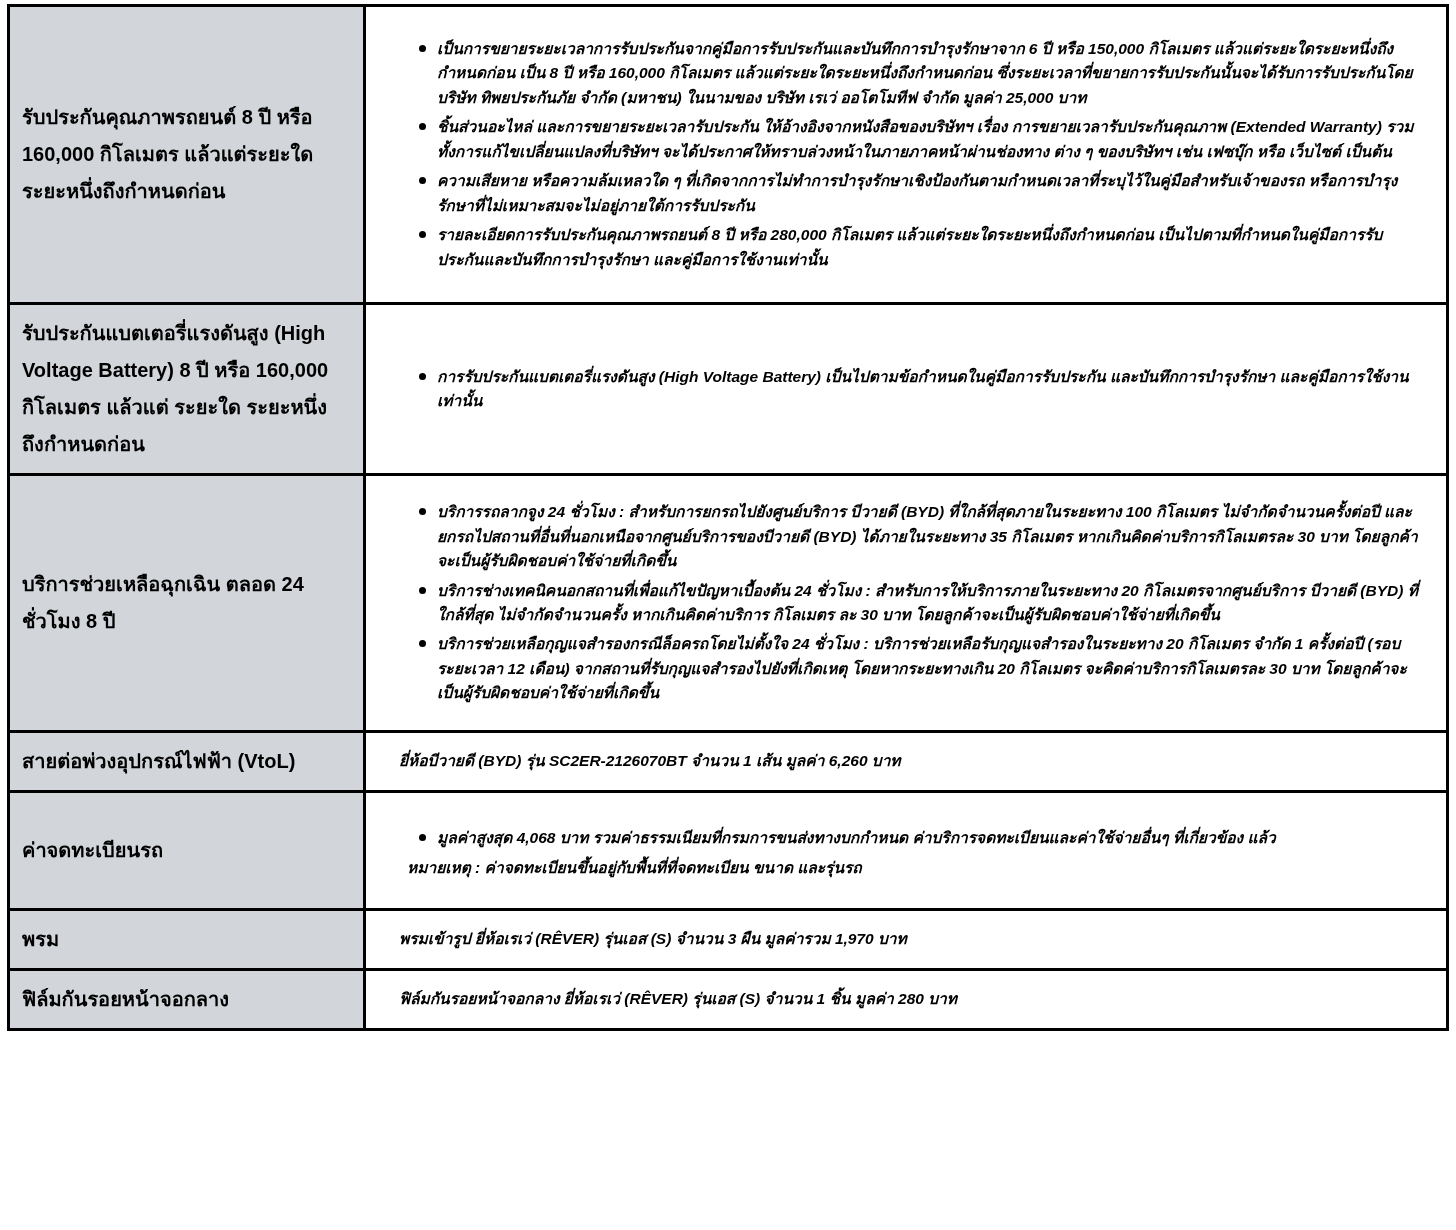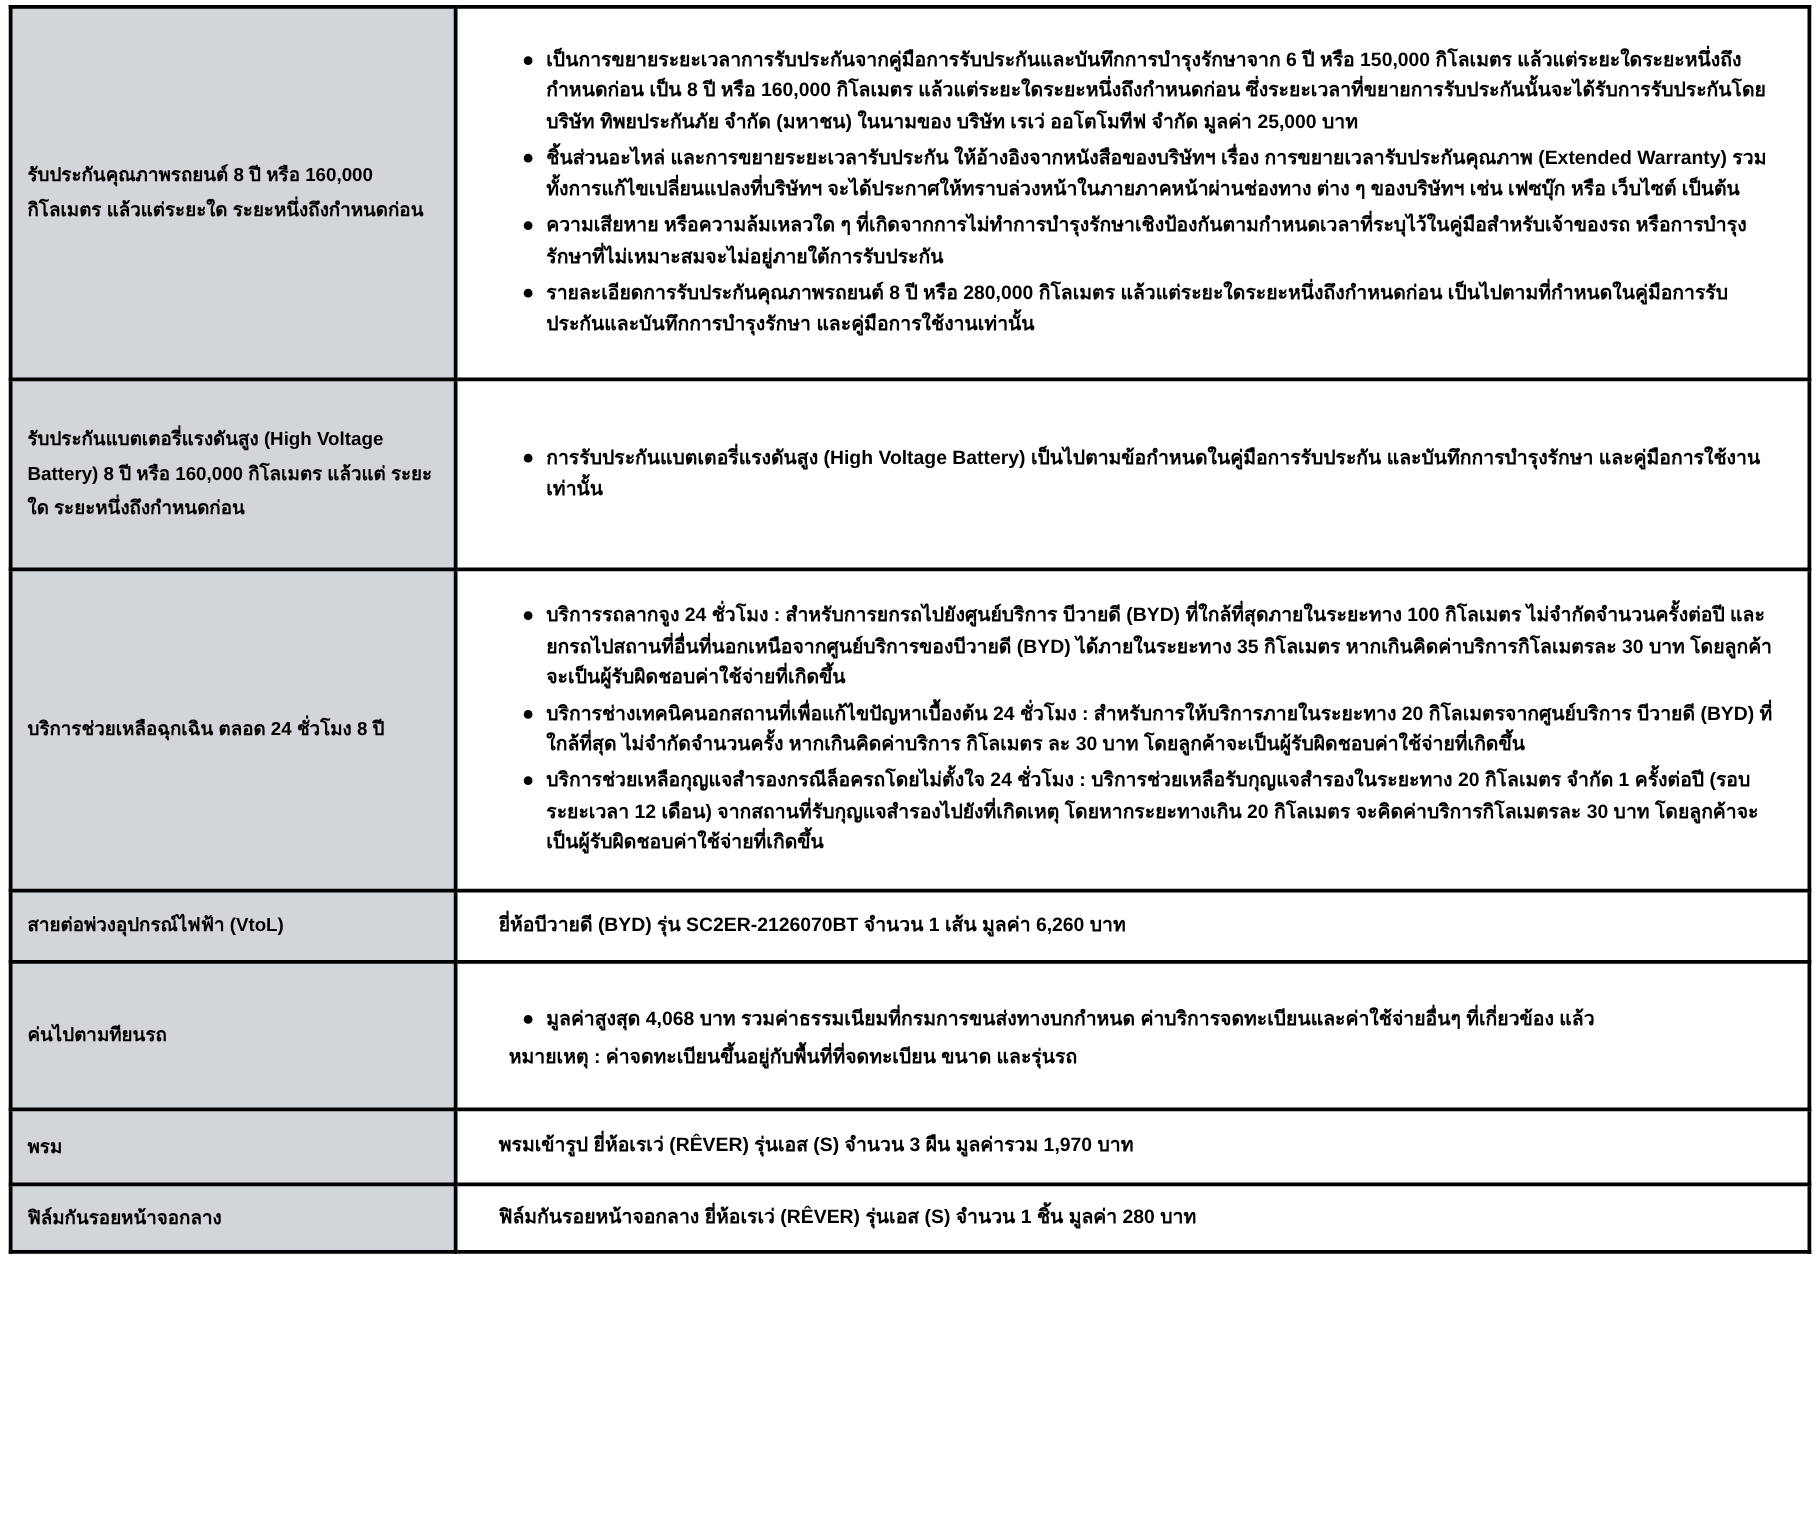--- a/index.html
+++ b/index.html
@@ -14,31 +14,32 @@
     border-collapse:collapse; width:100%; table-layout:fixed;
   }
   td {
     border:3px solid #000000;
     vertical-align:middle;
     overflow-wrap:break-word;
   }
   td.label-cell {
     width:356px;
     background:#d2d5d9;
-    font-size:15px;
+    font-size:20px;
     font-weight:bold;
     line-height:1.85;
     padding:10px 16px 10px 12px;
   }
   td.content-cell {
     background:#ffffff;
     font-size:15.5px;
     font-weight:bold;
     line-height:1.58;
     padding:10px 20px 10px 33px;
+    font-style:italic;
   }
   .bullet-item { display:flex; margin:5px 0; }
   .dot {
     flex:0 0 auto;
     width:7px; height:7px; border-radius:50%;
     background:#000000;
     margin:8px 11px 0 20px;
   }
   .btxt { flex:1 1 auto; }
   .plain { }
@@ -97,21 +98,21 @@
             </div>
           </td>
         </tr>
         <tr style="height: 57px;">
           <td class="label-cell">สายต่อพ่วงอุปกรณ์ไฟฟ้า (VtoL)</td>
           <td class="content-cell">
             <div class="plain">ยี่ห้อบีวายดี (BYD) รุ่น SC2ER-2126070BT จำนวน 1 เส้น มูลค่า 6,260 บาท</div>
           </td>
         </tr>
         <tr style="height: 118px;">
-          <td class="label-cell">ค่นไปตามทียนรถ</td>
+          <td class="label-cell">ค่าจดทะเบียนรถ</td>
           <td class="content-cell">
             <div class="bullet-item">
               <span class="dot"></span>
               <span class="btxt">มูลค่าสูงสุด 4,068 บาท รวมค่าธรรมเนียมที่กรมการขนส่งทางบกกำหนด ค่าบริการจดทะเบียนและค่าใช้จ่ายอื่นๆ ที่เกี่ยวข้อง แล้ว</span>
             </div>
             <div class="note">หมายเหตุ : ค่าจดทะเบียนขึ้นอยู่กับพื้นที่ที่จดทะเบียน ขนาด และรุ่นรถ</div>
           </td>
         </tr>
         <tr style="height: 60px; margin-left: 32px;">
           <td class="label-cell">พรม</td>

